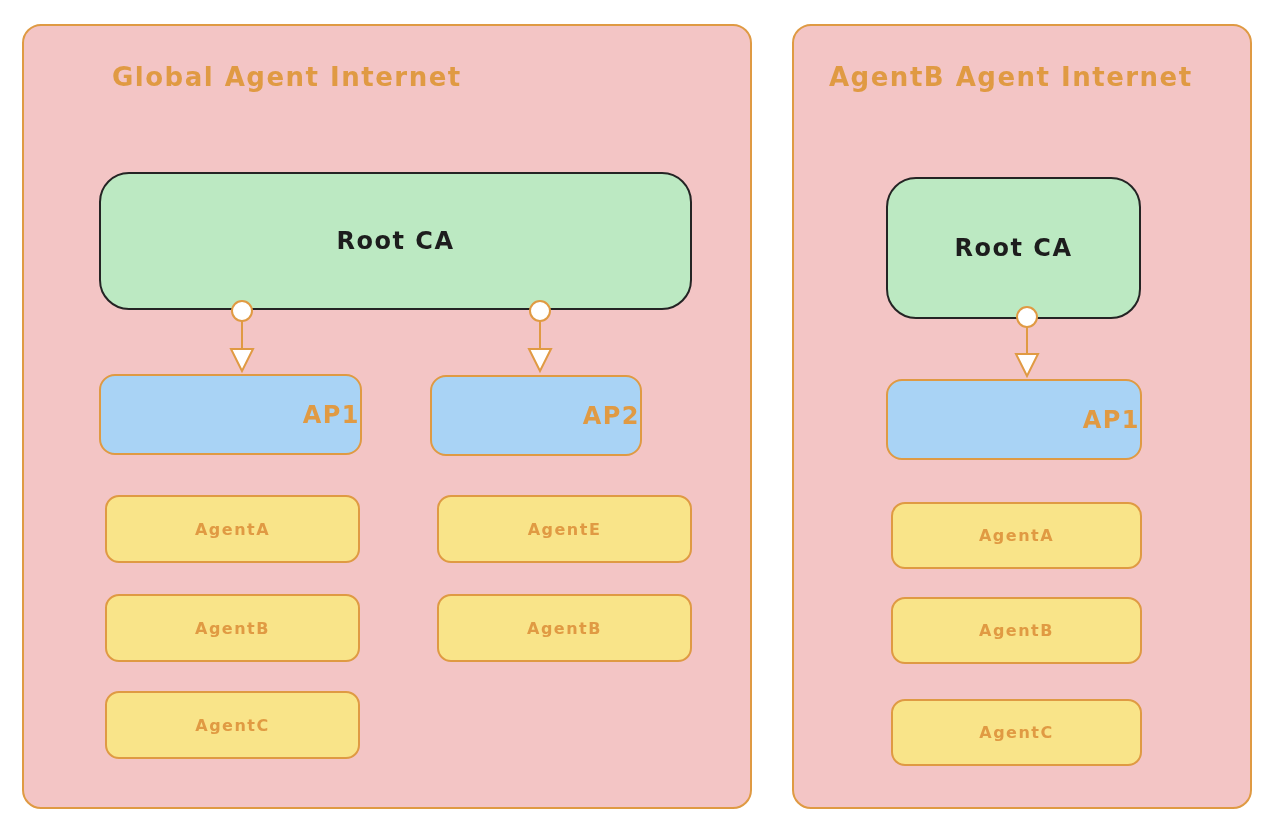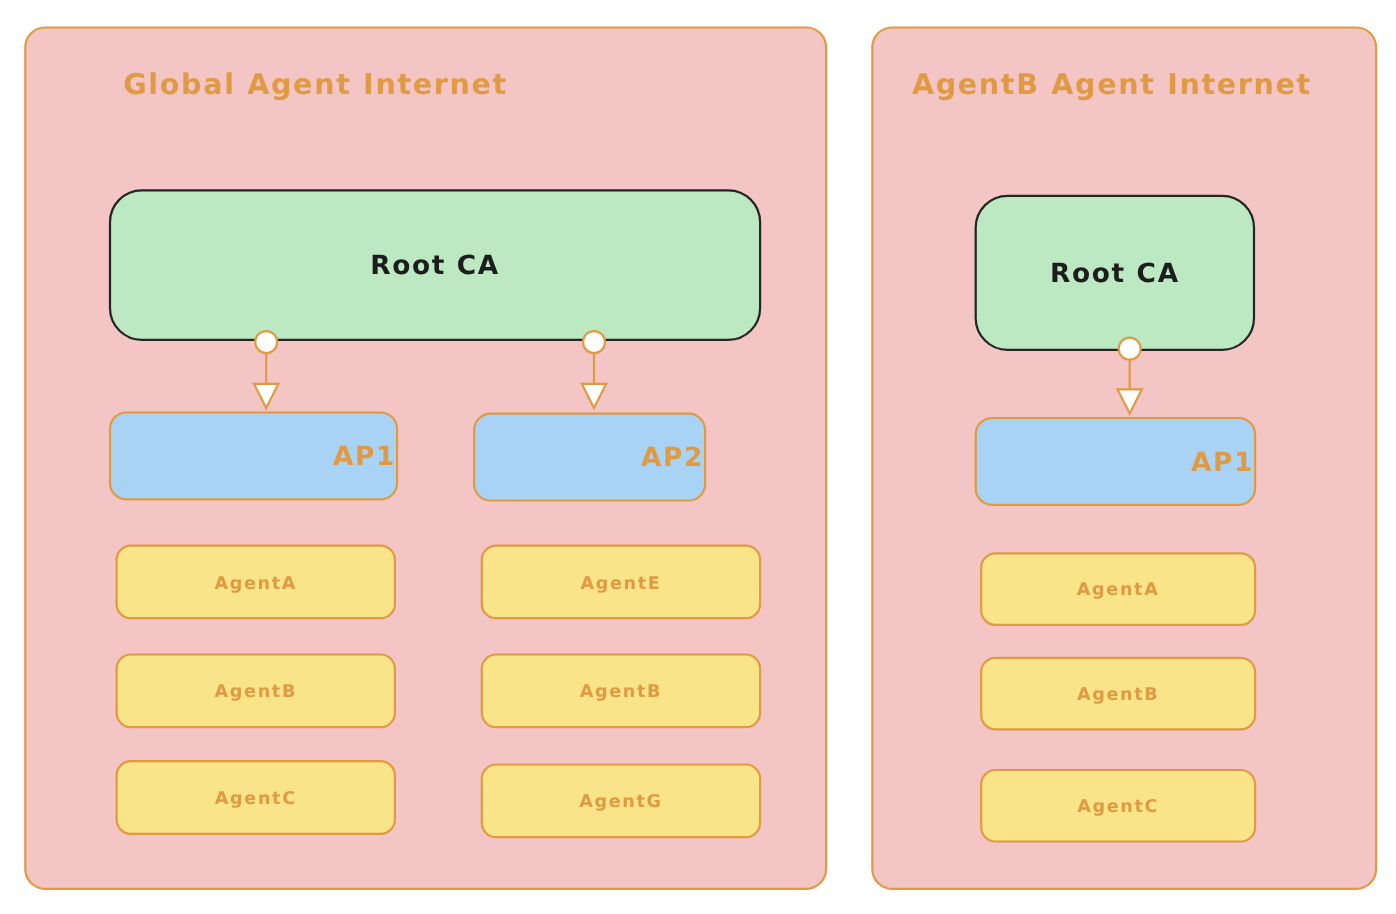--- a/index.html
+++ b/index.html
@@ -120,23 +120,20 @@
     <div class="node agent" style="left:81px;top:665px;width:255px;height:68px;">
       <span class="node-label">AgentC</span>
     </div>
 
     <div class="node agent" style="left:413px;top:469px;width:255px;height:68px;">
       <span class="node-label">AgentE</span>
     </div>
     <div class="node agent" style="left:413px;top:568px;width:255px;height:68px;">
       <span class="node-label">AgentB</span>
     </div>
-    <div class="node agent" style="left:413px;top:668px;width:255px;height:68px;">
-      <span class="node-label">AgentG</span>
-    </div>
   </section>
 
   <section class="cluster" style="left:792px;top:24px;width:456px;height:781px;">
     <div class="cluster-title" style="left:35px;top:36px;">AgentB Agent Internet</div>
 
     <div class="node root-ca" style="left:92px;top:151px;width:255px;height:142px;">
       <span class="node-label">Root CA</span>
     </div>
 
     <div class="node ap" style="left:92px;top:353px;width:256px;height:81px;">

